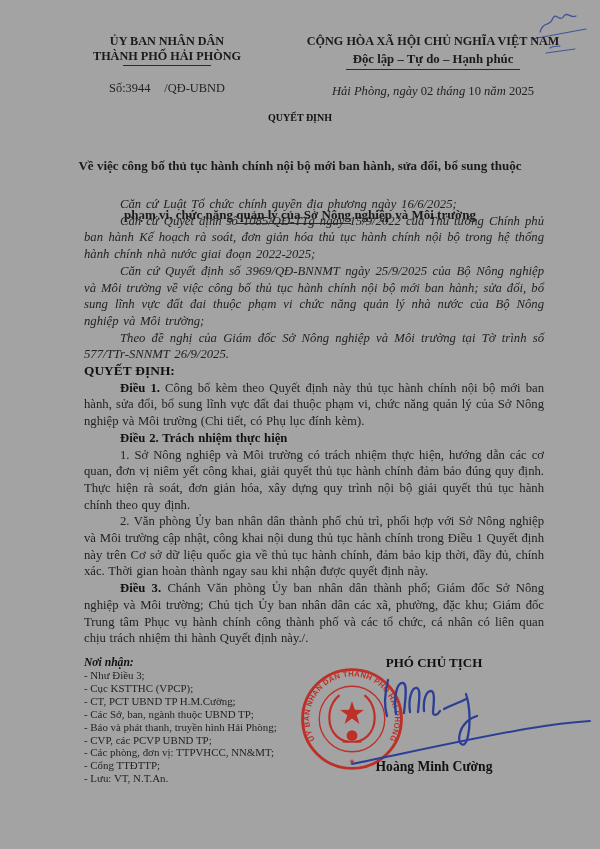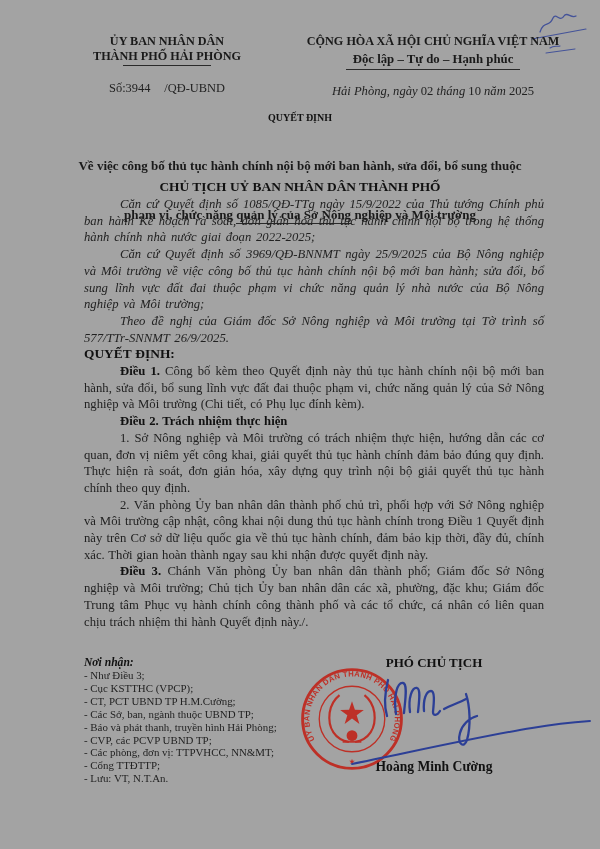--- a/index.html
+++ b/index.html
@@ -86,23 +86,23 @@
     </div>
   </div>
 
   <div class="title-block">
     <div class="doc-kind">QUYẾT ĐỊNH</div>
     <div class="doc-subject">
       <div>Về việc công bố thủ tục hành chính nội bộ mới ban hành, sửa đổi, bổ sung thuộc</div>
       <div><span>phạm vi, chức năng </span><span class="sub-underline">quản lý của Sở Nông</span><span> nghiệp và Môi trường</span></div>
     </div>
   </div>
-  <div class="authority">CHỦ TỊCH UỶ BAN NHÂN DÂN THÀNH PHỐ</div>
 
   <div class="body-col">
+    <p class="cite">Căn cứ Luật Tổ chức chính quyền địa phương ngày 16/6/2025;</p>
     <p class="cite">Căn cứ Quyết định số 1085/QĐ-TTg ngày 15/9/2022 của Thủ tướng Chính phủ ban hành Kế hoạch rà soát, đơn giản hóa thủ tục hành chính nội bộ trong hệ thống hành chính nhà nước giai đoạn 2022-2025;</p>
     <p class="cite">Căn cứ Quyết định số 3969/QĐ-BNNMT ngày 25/9/2025 của Bộ Nông nghiệp và Môi trường về việc công bố thủ tục hành chính nội bộ mới ban hành; sửa đổi, bổ sung lĩnh vực đất đai thuộc phạm vi chức năng quản lý nhà nước của Bộ Nông nghiệp và Môi trường;</p>
     <p class="cite">Theo đề nghị của Giám đốc Sở Nông nghiệp và Môi trường tại Tờ trình số 577/TTr-SNNMT 26/9/2025.</p>
     <p class="qd-head">QUYẾT ĐỊNH:</p>
     <p><span class="art-lead">Điều 1. </span><span>Công bố kèm theo Quyết định này thủ tục hành chính nội bộ mới ban hành, sửa đổi, bổ sung lĩnh vực đất đai thuộc phạm vi, chức năng quản lý của Sở Nông nghiệp và Môi trường (Chi tiết, có Phụ lục đính kèm).</span></p>
     <p><span class="art-lead">Điều 2. </span><span class="art-lead">Trách nhiệm thực hiện</span></p>
     <p>1. Sở Nông nghiệp và Môi trường có trách nhiệm thực hiện, hướng dẫn các cơ quan, đơn vị niêm yết công khai, giải quyết thủ tục hành chính đảm bảo đúng quy định. Thực hiện rà soát, đơn giản hóa, xây dựng quy trình nội bộ giải quyết thủ tục hành chính theo quy định.</p>
     <p>2. Văn phòng Ủy ban nhân dân thành phố chủ trì, phối hợp với Sở Nông nghiệp và Môi trường cập nhật, công khai nội dung thủ tục hành chính trong Điều 1 Quyết định này trên Cơ sở dữ liệu quốc gia về thủ tục hành chính, đảm bảo kịp thời, đầy đủ, chính xác. Thời gian hoàn thành ngay sau khi nhận được quyết định này.</p>
     <p><span class="art-lead">Điều 3. </span><span>Chánh Văn phòng Ủy ban nhân dân thành phố; Giám đốc Sở Nông nghiệp và Môi trường; Chủ tịch Ủy ban nhân dân các xã, phường, đặc khu; Giám đốc Trung tâm Phục vụ hành chính công thành phố và các tổ chức, cá nhân có liên quan chịu trách nhiệm thi hành Quyết định này./.</span></p>
   </div>

